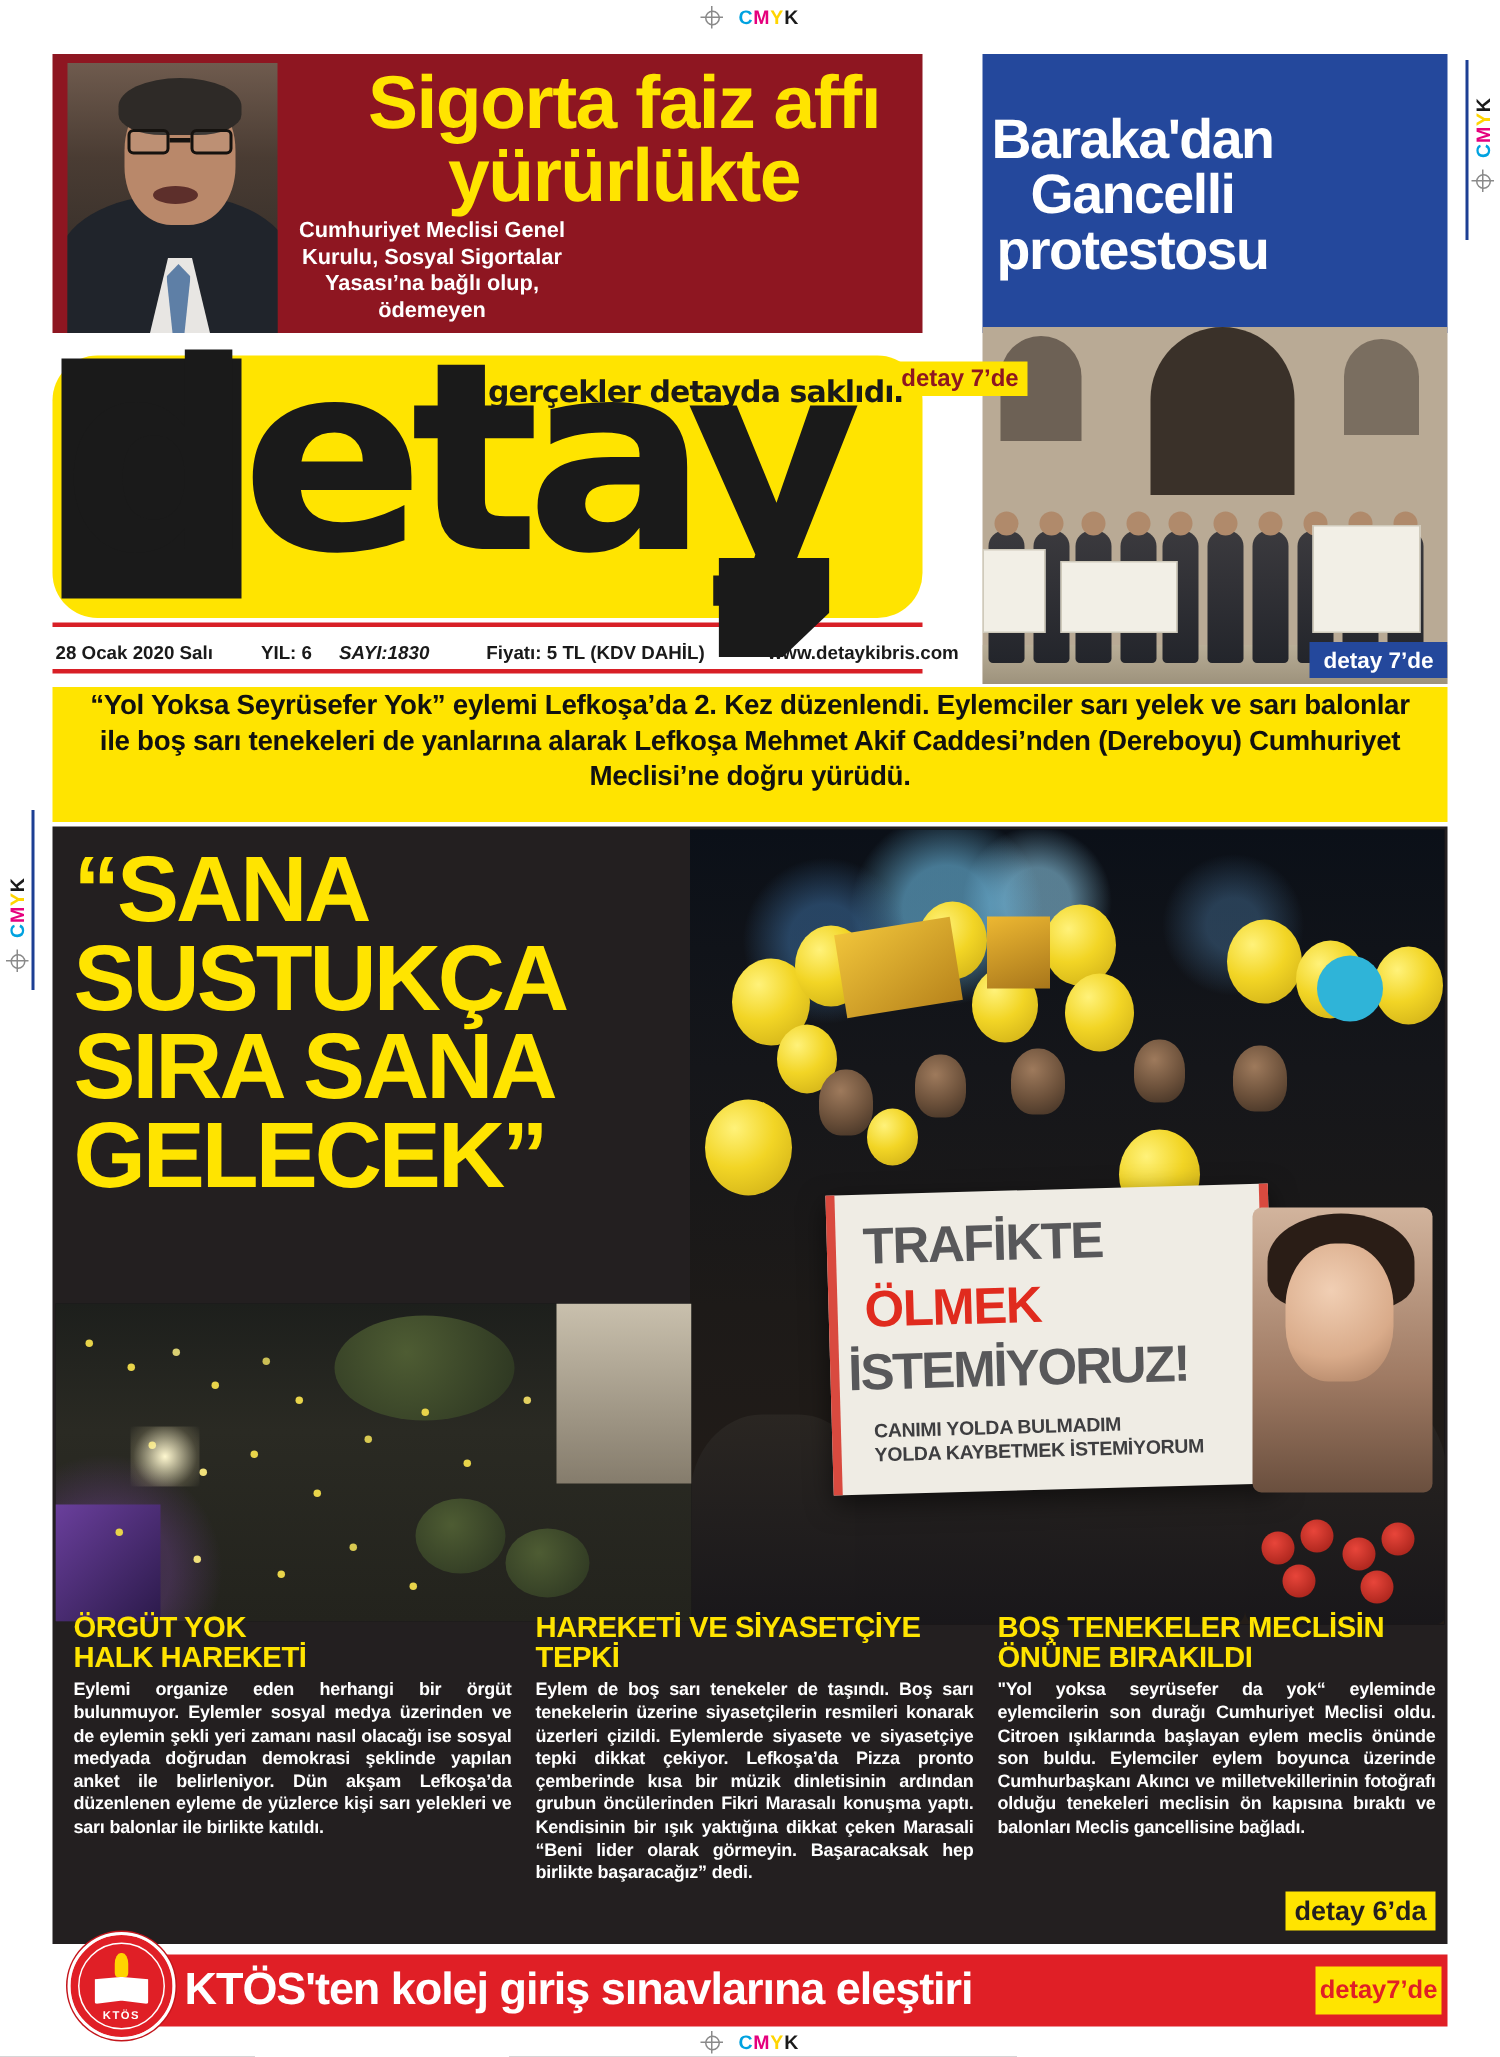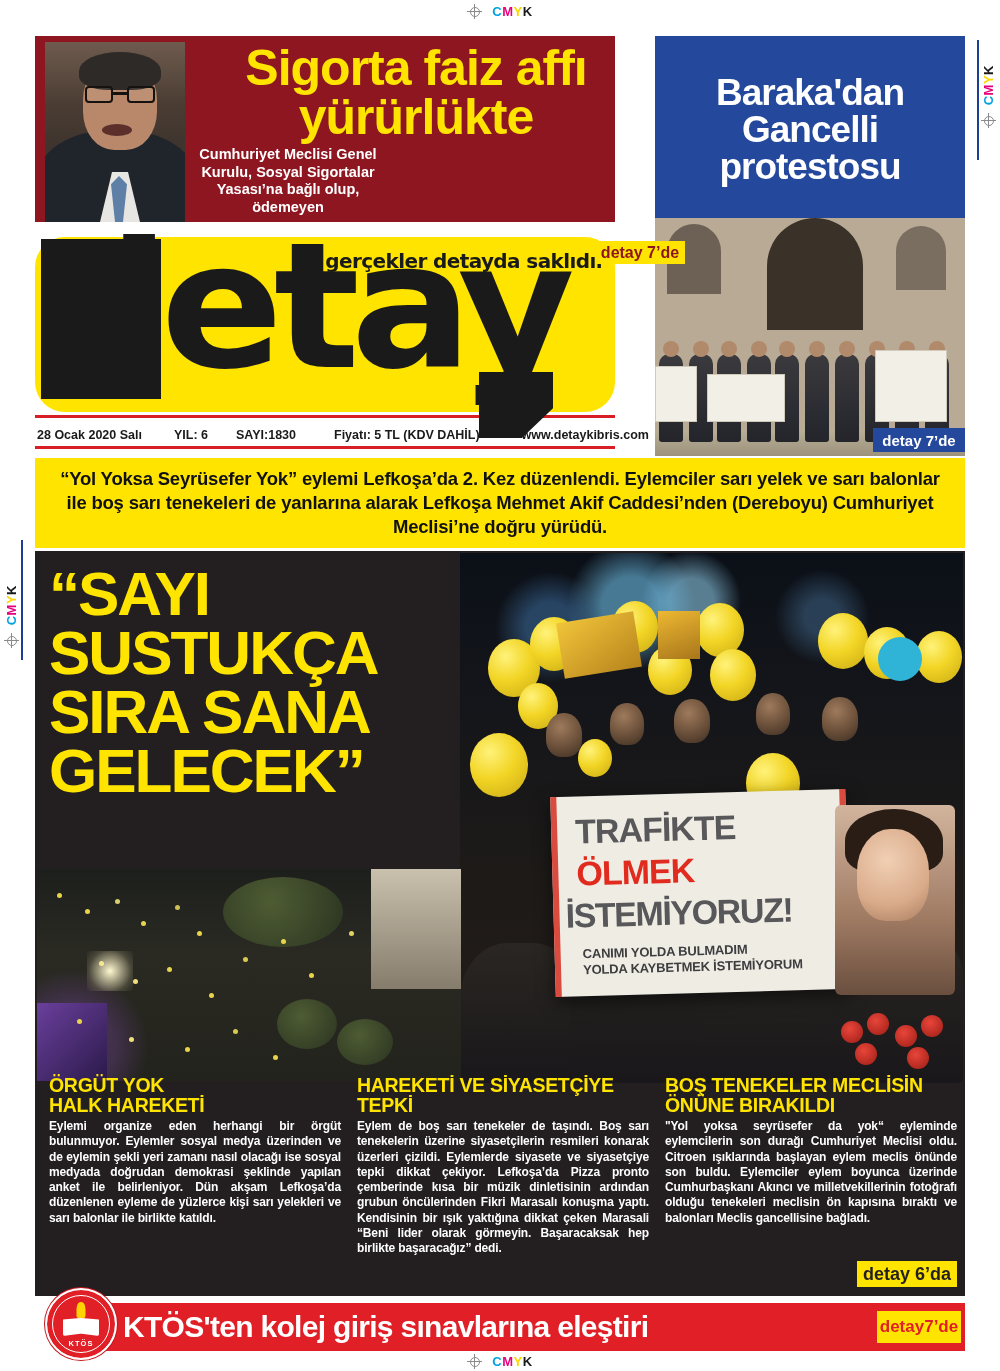--- a/index.html
+++ b/index.html
@@ -110,21 +110,21 @@
 
   .badge-detay7-red {
     position:absolute; left:560px; top:205px; width:90px; height:23px;
     background:#ffe400; color:#8e1621; font-weight:700; font-size:16px;
     display:flex; align-items:center; justify-content:center; z-index:6;
   }
 
   
   .baraka-box {
     position:absolute; left:620px; top:0; width:310px; height:186px;
-    background:#24489c; display:flex; align-items:center; justify-content:center;
+    background:#24489c; display:flex; align-items:center; 
   }
   .baraka-box .t {
     color:#ffffff; font-weight:700; font-size:37px; line-height:1.0;
     text-align:center; letter-spacing:-1px; padding:0 6px;
   }
   .court-photo {
     position:absolute; left:620px; top:182px; width:310px; height:238px;
     overflow:hidden; background:#b9aa95;
   }
   .badge-detay7-blue {
@@ -153,36 +153,36 @@
     font-family:"DejaVu Sans", sans-serif; z-index:4;
   }
   .mast-rule { position:absolute; left:35px; top:415px; width:580px; height:3px; background:#d81f26; }
   .mast-info {
     position:absolute; left:35px; top:424px; width:580px; height:22px;
     display:flex; align-items:center; font-size:12.5px; font-weight:700; color:#1a1a1a;
   }
   .mast-info span { white-space:nowrap; }
   .mi-date { margin-left:2px; }
   .mi-year { margin-left:32px; }
-  .mi-issue { margin-left:28px; }
+  .mi-issue { margin-left:18px;font-style:italic; }
   .mi-price { margin-left:38px; }
   .mi-web { margin-left:42px; }
   .mast-rule2 { position:absolute; left:35px; top:446px; width:580px; height:3px; background:#d81f26; }
 
   
   .y-tail {
     position:absolute; left:479px; top:372px; width:74px; height:66px;
     background:#1a1a1a; z-index:7;
     clip-path: polygon(0 0, 100% 0, 100% 55%, 58% 100%, 0 100%);
   }
 
   
   .summary {
     position:absolute; left:35px; top:458px; width:930px; height:90px;
-    background:#ffe400; display:flex; align-items:center; justify-content:center;
+    background:#ffe400; display:flex; align-items:flex-start; justify-content:center;
   }
   .summary p {
     font-size:18.5px; font-weight:700; color:#111; line-height:1.28;
     text-align:center; padding:0 14px; letter-spacing:-.2px;
   }
 
   
   .main-block {
     position:absolute; left:35px; top:551px; width:930px; height:745px;
     background:#231f20; overflow:hidden;
@@ -442,21 +442,21 @@
   <div class="mast-rule2"></div>
   <div class="y-tail"></div>
 
   <div class="summary">
     <p>“Yol Yoksa Seyrüsefer Yok” eylemi Lefkoşa’da 2. Kez düzenlendi. Eylemciler sarı yelek ve sarı balonlar ile boş sarı tenekeleri de yanlarına alarak Lefkoşa Mehmet Akif Caddesi’nden (Dereboyu) Cumhuriyet Meclisi’ne doğru yürüdü.</p>
   </div>
 
   <div class="main-block">
 
     <div class="headline">
-      <div>“SAYI</div>
+      <div>“SANA</div>
       <div>SUSTUKÇA</div>
       <div>SIRA SANA</div>
       <div>GELECEK”</div>
     </div>
 
     <div class="photo-right">
       <div class="crowd-night"></div>
       <div class="balloon" style="left:28px;top:86px;width:52px;height:58px;"></div>
       <div class="balloon" style="left:70px;top:64px;width:48px;height:54px;"></div>
       <div class="balloon" style="left:152px;top:48px;width:46px;height:52px;"></div>

